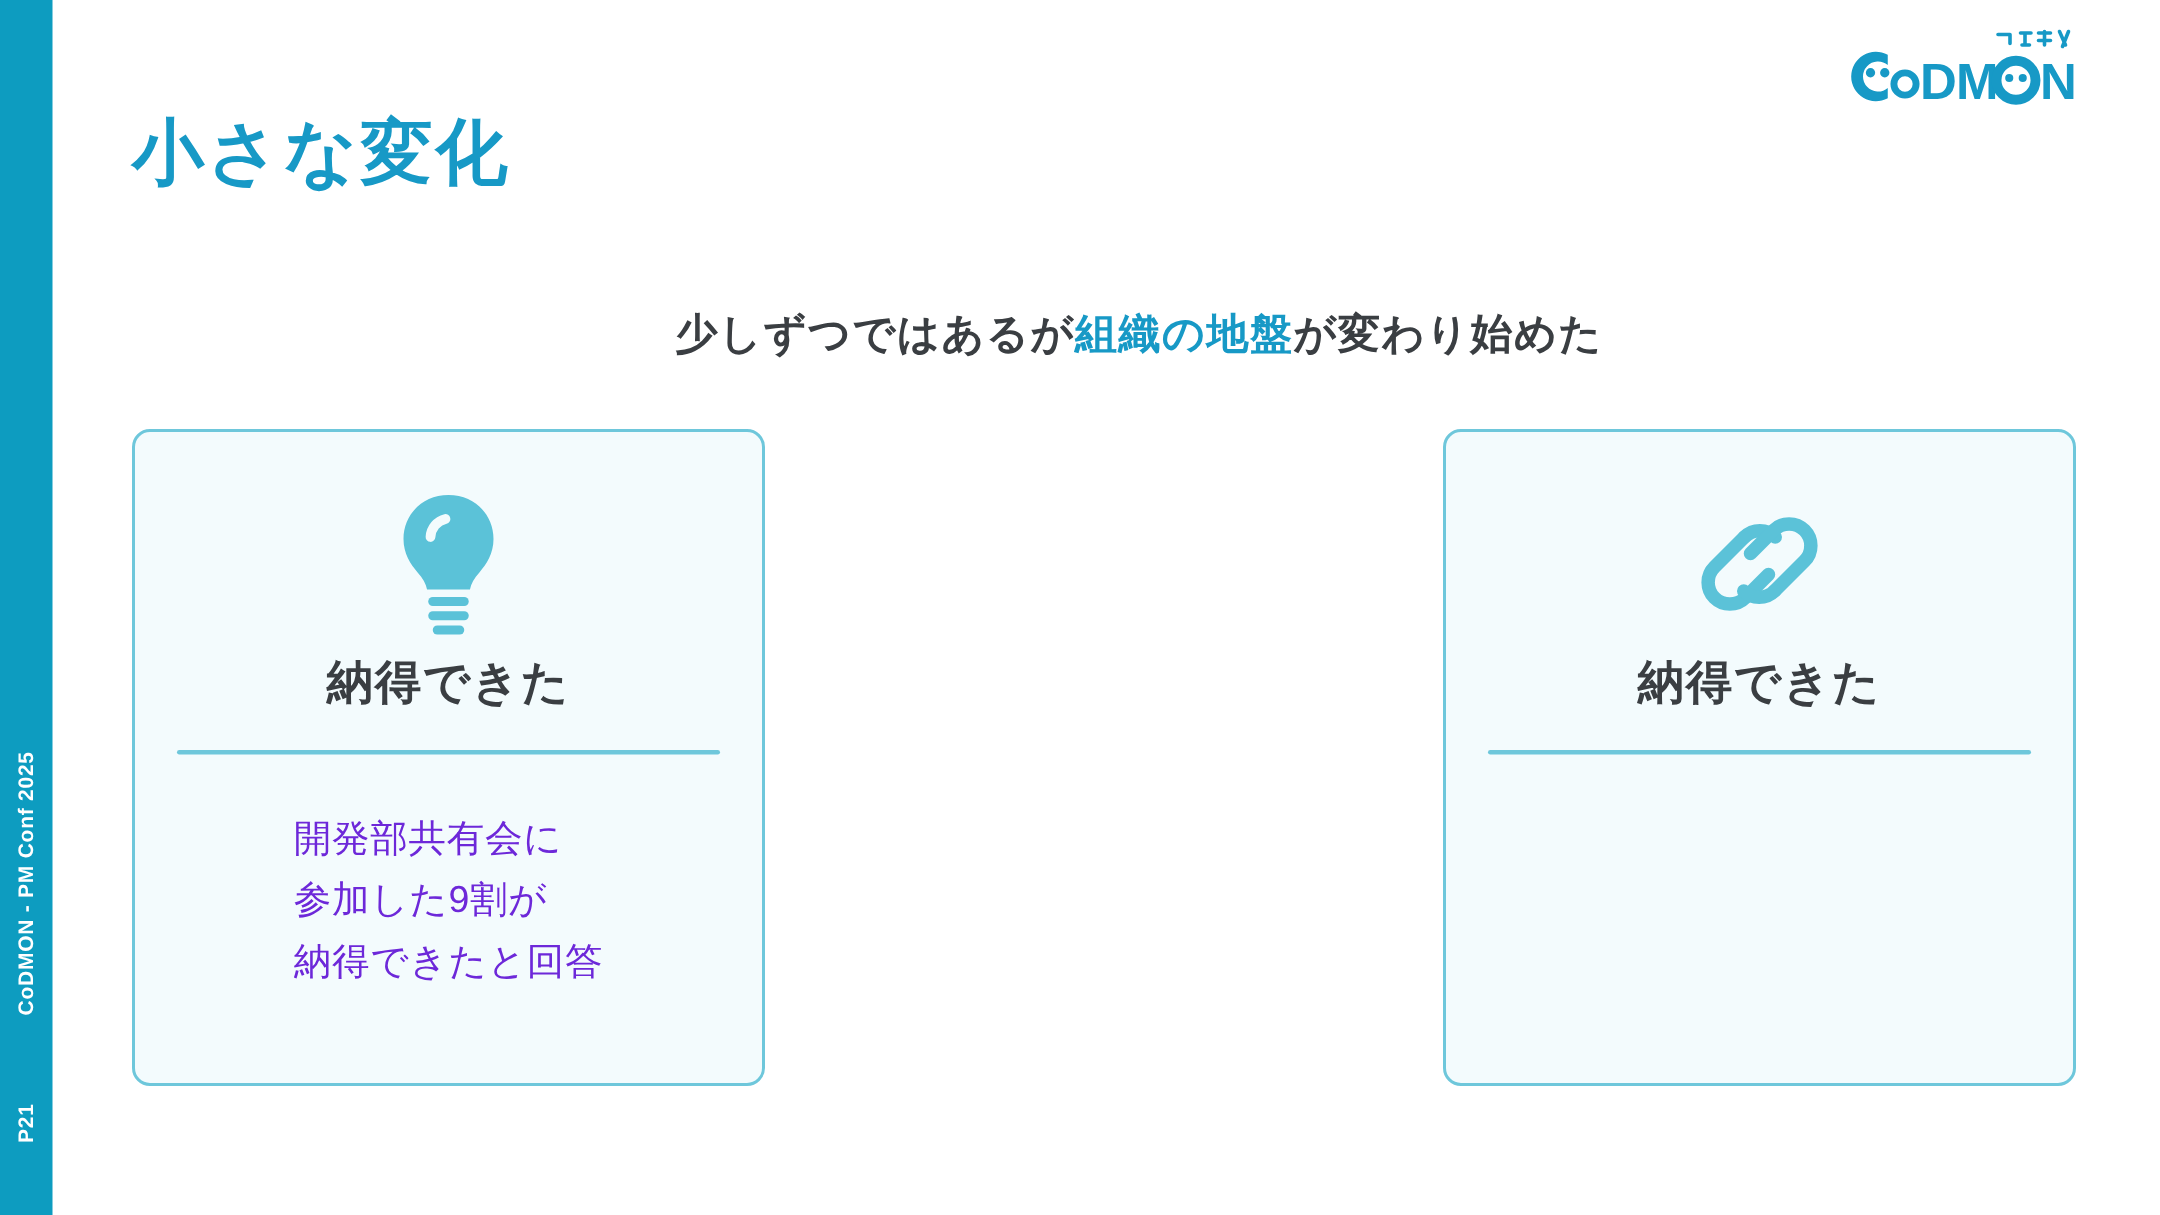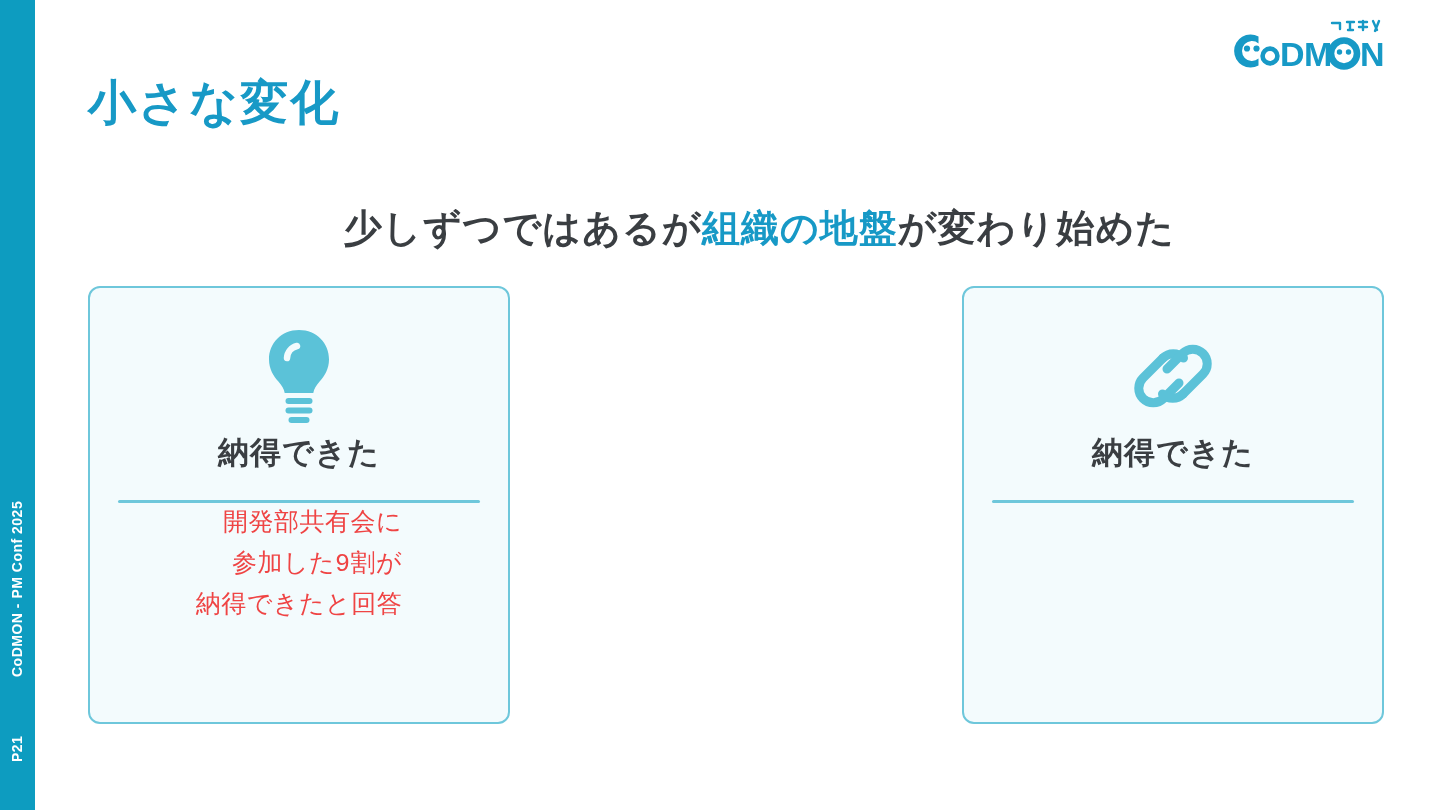--- a/index.html
+++ b/index.html
@@ -67,21 +67,21 @@
     line-height: 1.2;
   }
 
   
   .subtitle {
     position: absolute;
     left: 35px;
     right: 0;
     top: 205px;
     text-align: center;
-    font-size: 38px;
+    font-size: 28px;
     font-weight: 700;
     color: #3A3E42;
     letter-spacing: 1px;
     line-height: 1.25;
     white-space: nowrap;
     padding-left: 44px;
   }
   .subtitle .hl { color: #1799C6; }
 
   
@@ -98,21 +98,20 @@
   .card {
     width: 422px;
     height: 438px;
     background: #F3FBFD;
     border: 2px solid #6EC7DB;
     border-radius: 12px;
     display: flex;
     flex-direction: column;
     align-items: center;
     padding: 0 28px;
-    font-family: Liberation Mono, monospace;
   }
 
   .card-icon {
     height: 116px;
     margin-top: 30px;
     display: flex;
     align-items: center;
     justify-content: center;
   }
 
@@ -127,24 +126,25 @@
 
   .card-divider {
     width: 100%;
     height: 3px;
     background: #6EC7DB;
     margin-top: 27px;
     border-radius: 2px;
   }
 
   .card-body {
+    margin-top: 36px;
     font-size: 25px;
     line-height: 41px;
-    color: #ef4444;
-    text-align: right;
+    color: #6d28d9;
+    text-align: left;
     letter-spacing: 0.5px;
     white-space: pre-line;
   }
 </style>
 </head>
 <body>
 
 <div class="sidebar">
   <div class="sidebar-label sidebar-deck">CoDMON - PM Conf 2025</div>
   <div class="sidebar-label sidebar-page">P21</div>

